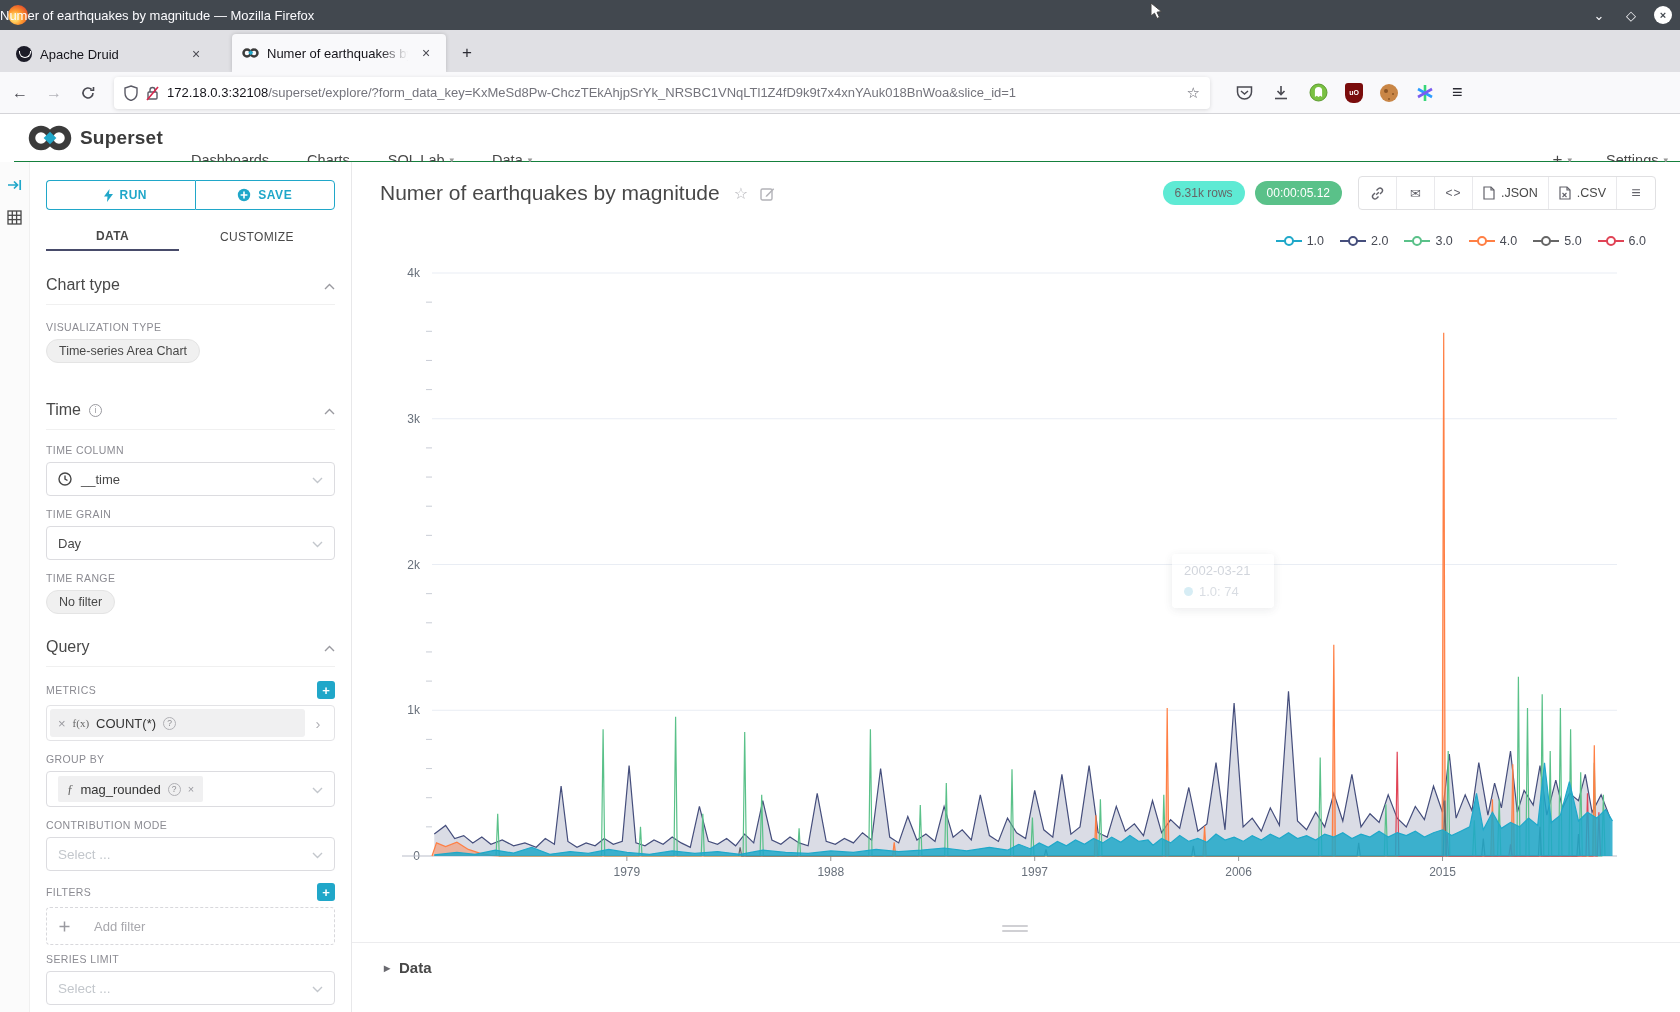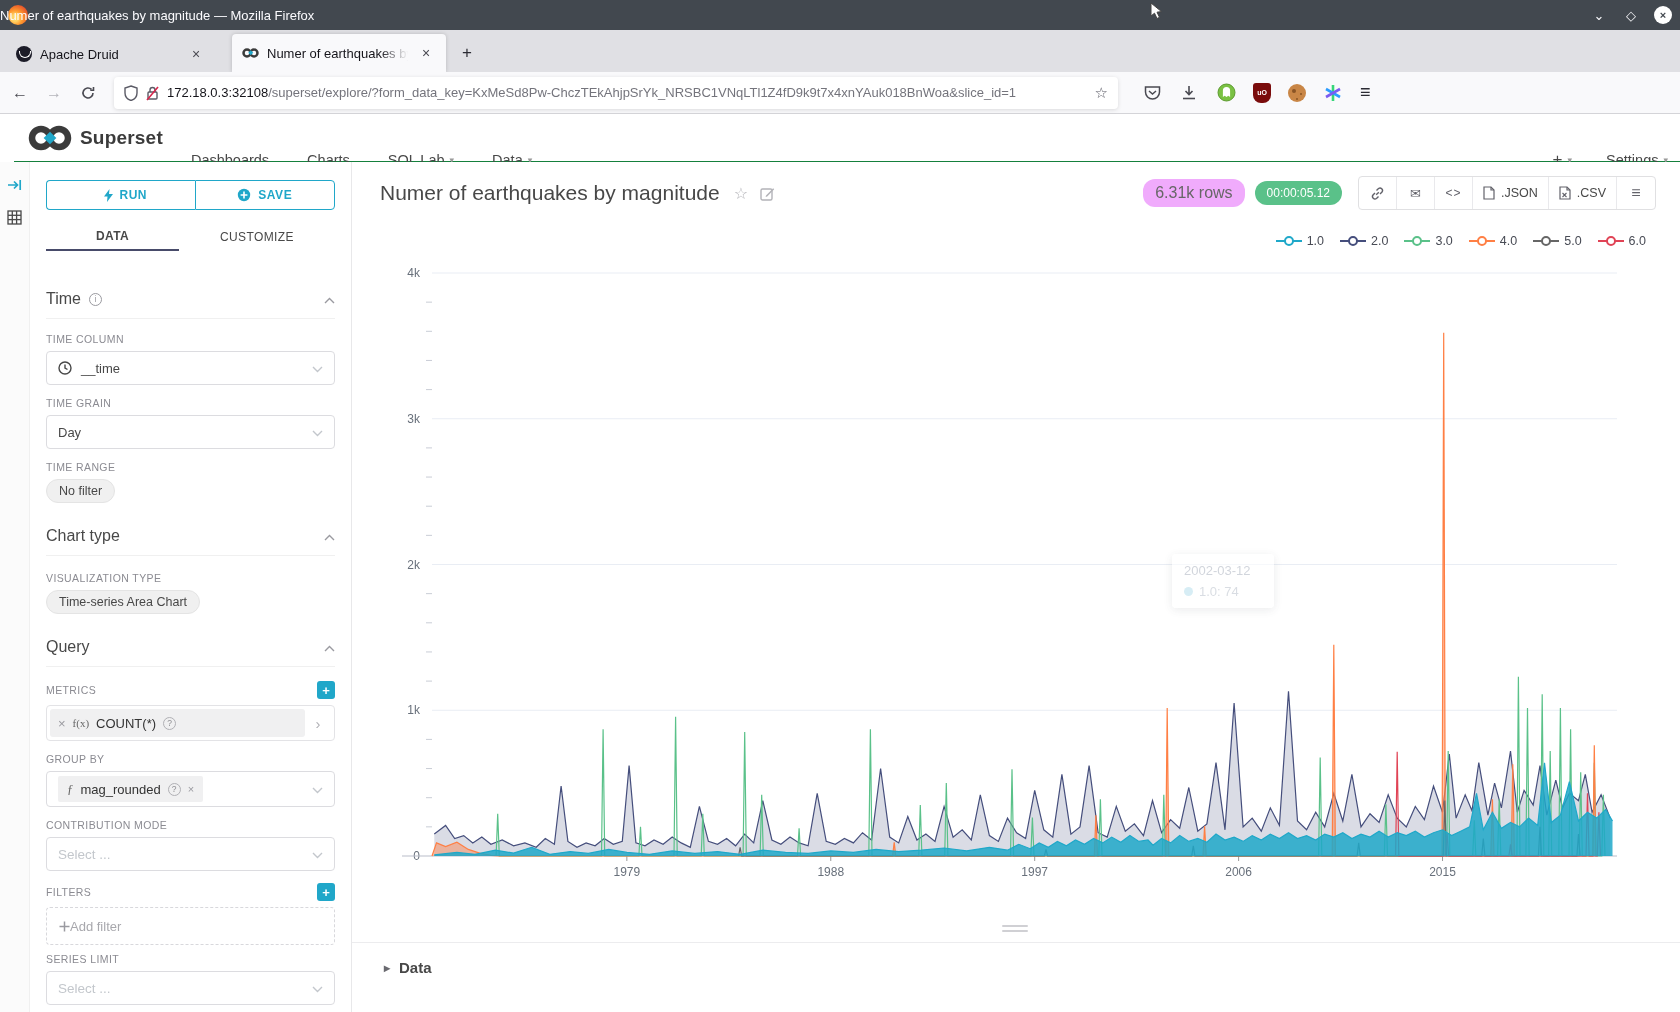--- a/index.html
+++ b/index.html
@@ -22,21 +22,21 @@
   .tab-label { white-space:nowrap; overflow:hidden; flex:1; margin:0 8px; -webkit-mask-image:linear-gradient(90deg,#000 80%,transparent); mask-image:linear-gradient(90deg,#000 80%,transparent); }
   .tab-close { color:#4a4a52; font-size:14px; width:20px; height:20px; display:flex; align-items:center; justify-content:center; border-radius:3px; }
   .druid-icon { width:16px; height:16px; border-radius:50%; background:#1c1c28; position:relative; flex:none; }
   .druid-icon::after { content:""; position:absolute; left:3px; top:5px; width:10px; height:6px; border:1.6px solid #fff; border-top:none; border-radius:0 0 8px 8px; }
   .ss-tab-icon { flex:none; }
   .newtab { width:26px; height:26px; margin-left:8px; margin-bottom:6px; display:flex; align-items:center; justify-content:center; font-size:17px; color:#2b2b33; border-radius:4px; }
 
   .urlbar { position:absolute; top:72px; left:0; width:1680px; height:42px; background:#f9f9fb; border-bottom:1px solid #d4d4d8; display:flex; align-items:center; }
   .nav-arrow { width:28px; height:28px; display:flex; align-items:center; justify-content:center; font-size:16px; color:#4a4a52; margin-left:6px; }
   .nav-arrow.dim { color:#b4b4ba; }
-  .url-field { height:32px; background:#fff; border-radius:4px; box-shadow:0 1px 4px rgba(0,0,0,.13); margin-left:12px; width:1004px; display:flex; align-items:center; padding:0 10px; }
+  .url-field { height:32px; background:#fff; border-radius:4px; box-shadow:0 1px 4px rgba(0,0,0,.13); margin-left:12px; width:1096px; display:flex; align-items:center; padding:0 10px; }
   .url-text { font-size:13px; margin-left:8px; white-space:nowrap; overflow:hidden; flex:1; }
   .url-host { color:#15141a; }
   .url-rest { color:#74747c; }
   .url-star { color:#5b5b66; font-size:15px; margin-left:8px; }
   .toolbar-icons { display:flex; align-items:center; gap:17px; margin-left:24px; }
   .ti { width:20px; height:20px; display:flex; align-items:center; justify-content:center; }
   .ublock { width:18px; height:20px; background:#7a0c0c; border-radius:3px 3px 8px 8px; color:#fff; font-size:7px; font-weight:bold; display:flex; align-items:center; justify-content:center; }
   .cookie { width:18px; height:18px; border-radius:50%; background:#c98646; position:relative; }
   .cookie::after { content:""; position:absolute; left:4px; top:5px; width:4px; height:4px; border-radius:50%; background:#8a5425; box-shadow:7px 3px 0 -1px #8a5425, 3px 8px 0 -1px #8a5425; }
   .hamburger { font-size:18px; color:#2b2b33; }
@@ -78,29 +78,29 @@
   .q-circle { width:13px; height:13px; border-radius:50%; border:1px solid #b0b0b5; color:#8d8d92; font-size:8.5px; display:inline-flex; align-items:center; justify-content:center; }
   .label-row { display:flex; align-items:center; }
   .plus-btn { margin-left:auto; width:18px; height:18px; background:#20a7c9; border-radius:3px; color:#fff; font-size:13px; font-weight:bold; display:flex; align-items:center; justify-content:center; }
   .metric-box { margin-top:6px; height:36px; border:1px solid #e3e3e6; border-radius:4px; display:flex; align-items:center; padding:3px; }
   .metric-chip { background:#f0f0f1; border-radius:3px; height:28px; flex:1; display:flex; align-items:center; padding:0 8px; gap:7px; }
   .chip-x { color:#9a9aa0; font-size:13px; }
   .fx { font-family:"Liberation Serif", serif; font-size:11px; color:#666; }
   .metric-name { font-size:13px; color:#333; }
   .chip-caret { width:26px; display:flex; align-items:center; justify-content:center; color:#b0b0b5; font-size:15px; }
   .gb-chip { background:#f0f0f1; border-radius:2px; height:26px; display:flex; align-items:center; padding:0 9px; gap:7px; }
-  .dashed-box { margin-top:6px; height:38px; border:1.5px dashed #d8d8dc; border-radius:4px; display:flex; align-items:center; padding:0 12px; color:#a8a8ad; font-size:13px; gap:0; }
+  .dashed-box { margin-top:6px; height:38px; border:1.5px dashed #d8d8dc; border-radius:4px; display:flex; align-items:center; padding:0 12px; color:#a8a8ad; font-size:13px; gap:24px; }
 
   
   .main { position:absolute; top:162px; left:352px; width:1328px; height:850px; background:#fff; }
   .chart-header { position:absolute; top:14px; left:28px; right:24px; display:flex; align-items:center; }
   .chart-title { font-size:21px; color:#484848; }
   .title-icons { display:flex; align-items:center; gap:12px; margin-left:14px; color:#b3b3b8; font-size:16px; }
   .header-right { margin-left:auto; display:flex; align-items:center; gap:10px; }
-  .badge-rows { background:#f0abfc; color:#666; font-size:16px; border-radius:12px; padding:5px 12px; }
+  .badge-rows { background:#5eead4; color:#666; font-size:12px; border-radius:12px; padding:5px 12px; }
   .badge-time { background:#5ac189; color:#fff; font-size:12px; border-radius:12px; padding:5px 12px; }
   .btn-group { display:flex; border:1px solid #e0e0e2; border-radius:4px; margin-left:6px; background:#fff; }
   .bg-btn { height:32px; min-width:38px; display:flex; align-items:center; justify-content:center; color:#62626a; font-size:13px; border-right:1px solid #e9e9ec; padding:0 10px; gap:6px; }
   .bg-btn:last-child { border-right:none; }
   .file-label { font-size:12.5px; color:#484848; }
 
   .legend { position:absolute; top:72px; right:34px; display:flex; align-items:center; gap:16px; }
   .legend-item { display:flex; align-items:center; gap:5px; font-size:12.5px; color:#484b55; }
 
   #chart-svg { position:absolute; top:78px; left:0; }
@@ -276,20 +276,32 @@
         </svg>
       <span>SAVE</span>
     </div>
   </div>
 
   <div class="panel-tabs">
     <div class="panel-tab t1 active">DATA</div>
     <div class="panel-tab t2">CUSTOMIZE</div>
   </div>
 
+  <div style="margin-top:24px;">
+    <div class="section-title">
+      <span>Chart type</span>
+      <span class="chev"><svg width="11" height="7" viewBox="0 0 11 7">
+            <path d="M1 6 L5.5 1.5 L10 6" fill="none" stroke="#9a9aa0" stroke-width="1.4"></path>
+          </svg></span>
+    </div>
+    <hr class="sec-hr">
+    <div class="ctl-label" style="margin-top:16px;">VISUALIZATION TYPE</div>
+    <div style="margin-top:6px;"><span class="pill">Time-series Area Chart</span></div>
+  </div>
+
   <div style="margin-top:38px;">
     <div class="section-title">
       <span>Time</span>
       <span class="info-circle" style="margin-left:8px;">i</span>
       <span class="chev"><svg width="11" height="7" viewBox="0 0 11 7">
             <path d="M1 6 L5.5 1.5 L10 6" fill="none" stroke="#9a9aa0" stroke-width="1.4"></path>
           </svg></span>
     </div>
     <hr class="sec-hr">
     <div class="ctl-label" style="margin-top:14px;">TIME COLUMN</div>
@@ -305,32 +317,20 @@
     </div>
     <div class="ctl-label" style="margin-top:12px;">TIME GRAIN</div>
     <div class="select">
       <span class="val">Day</span>
       <span class="sel-caret"><svg width="11" height="7" viewBox="0 0 11 7">
             <path d="M1 1 L5.5 5.5 L10 1" fill="none" stroke="#c3c7cc" stroke-width="1.4"></path>
           </svg></span>
     </div>
     <div class="ctl-label" style="margin-top:12px;">TIME RANGE</div>
     <div style="margin-top:6px;"><span class="pill">No filter</span></div>
-  </div>
-
-  <div style="margin-top:24px;">
-    <div class="section-title">
-      <span>Chart type</span>
-      <span class="chev"><svg width="11" height="7" viewBox="0 0 11 7">
-            <path d="M1 6 L5.5 1.5 L10 6" fill="none" stroke="#9a9aa0" stroke-width="1.4"></path>
-          </svg></span>
-    </div>
-    <hr class="sec-hr">
-    <div class="ctl-label" style="margin-top:16px;">VISUALIZATION TYPE</div>
-    <div style="margin-top:6px;"><span class="pill">Time-series Area Chart</span></div>
   </div>
 
   <div style="margin-top:24px;">
     <div class="section-title">
       <span>Query</span>
       <span class="chev"><svg width="11" height="7" viewBox="0 0 11 7">
             <path d="M1 6 L5.5 1.5 L10 6" fill="none" stroke="#9a9aa0" stroke-width="1.4"></path>
           </svg></span>
     </div>
     <hr class="sec-hr">
@@ -520,21 +520,21 @@
       <path d="M144.1,616.0L145.7,573.7L147.3,616.0L249.5,616.0L251.1,489.2L252.7,616.0L286.9,616.0L288.5,586.9L290.0,616.0L322.0,616.0L323.6,476.8L325.2,616.0L349.2,616.0L350.8,573.7L352.3,616.0L391.1,616.0L392.7,492.1L394.3,616.0L408.1,616.0L409.7,554.8L411.3,616.0L445.5,616.0L447.1,588.3L448.6,616.0L516.8,616.0L518.4,489.2L520.0,616.0L566.7,616.0L568.3,565.0L569.9,616.0L592.7,616.0L594.3,543.1L595.9,616.0L658.5,616.0L660.0,529.3L661.6,616.0L678.8,616.0L680.4,577.4L682.0,616.0L746.8,616.0L748.4,559.2L750.0,616.0L810.3,616.0L811.8,554.8L813.4,616.0L966.6,616.0L968.2,517.6L969.8,616.0L1032.3,616.0L1033.9,564.3L1035.5,616.0L1094.6,616.0L1096.2,511.1L1097.8,616.0L1120.7,616.0L1122.3,580.3L1123.8,616.0L1145.6,616.0L1147.2,559.2L1148.8,616.0L1164.9,616.0L1166.4,436.7L1168.0,616.0L1173.9,616.0L1175.5,468.1L1177.1,616.0L1188.6,616.0L1190.2,454.2L1191.8,616.0L1196.6,616.0L1198.2,511.1L1199.7,616.0L1206.8,616.0L1208.4,468.1L1209.9,616.0L1217.0,616.0L1218.6,489.2L1220.1,616.0L1227.2,616.0L1228.7,532.2L1230.3,616.0L1240.8,616.0L1242.3,522.7L1243.9,616.0L1249.8,616.0L1251.4,554.8L1253.0,616.0" fill="none" stroke="#5AC189" stroke-width="1.2"></path>
       <path d="M80.0,616.0L84.5,602.9L93.6,606.5L104.9,602.2L116.3,609.4L127.6,613.1L138.9,615.3L148.0,616.0L540.6,616.0L542.2,602.2L543.8,616.0L742.3,616.0L743.9,575.2L745.5,616.0L813.7,616.0L815.2,468.1L816.8,616.0L851.0,616.0L852.6,586.1L854.2,616.0L980.2,616.0L981.8,404.7L983.4,616.0L1090.1,616.0L1091.7,92.8L1093.3,616.0L1138.8,616.0L1140.4,559.2L1142.0,616.0L1159.2,616.0L1160.8,524.2L1162.4,616.0L1240.8,616.0L1242.3,505.2L1243.9,616.0L1243.9,616L80.0,616Z" fill="#FF7F44" fill-opacity="0.45" stroke="none"></path>
       <path d="M80.0,616.0L84.5,602.9L93.6,606.5L104.9,602.2L116.3,609.4L127.6,613.1L138.9,615.3L148.0,616.0L540.6,616.0L542.2,602.2L543.8,616.0L742.3,616.0L743.9,575.2L745.5,616.0L813.7,616.0L815.2,468.1L816.8,616.0L851.0,616.0L852.6,586.1L854.2,616.0L980.2,616.0L981.8,404.7L983.4,616.0L1090.1,616.0L1091.7,92.8L1093.3,616.0L1138.8,616.0L1140.4,559.2L1142.0,616.0L1159.2,616.0L1160.8,524.2L1162.4,616.0L1240.8,616.0L1242.3,505.2L1243.9,616.0" fill="none" stroke="#FF7F44" stroke-width="1.2"></path>
       <path d="M386.6,616.0L388.1,607.3L389.7,616.0L692.4,616.0L694.0,609.4L695.6,616.0L839.7,616.0L841.3,605.8L842.9,616.0L1005.1,616.0L1006.7,602.9L1008.3,616.0L1091.2,616.0L1092.8,560.6L1094.4,616.0L1129.7,616.0L1131.3,598.5L1132.9,616.0L1186.4,616.0L1188.0,586.9L1189.5,616.0L1224.9,616.0L1226.5,594.1L1228.1,616.0" fill="none" stroke="#666666" stroke-width="1.2"></path>
       <path d="M1043.6,616.0L1045.2,511.8L1046.8,616.0L1093.5,616.0L1095.1,594.1L1096.7,616.0L1156.9,616.0L1158.5,604.3L1160.1,616.0L1234.0,616.0L1235.5,553.3L1237.1,616.0L1245.3,616.0L1246.9,572.3L1248.5,616.0" fill="none" stroke="#E04355" stroke-width="1.2"></path>
       <path d="M82.3,614.8L104.9,612.4L123.0,614.3L143.4,610.2L161.6,613.1L179.7,607.3L197.8,614.3L218.2,611.6L236.3,613.4L256.7,609.4L274.9,612.4L297.5,614.3L320.2,610.9L342.8,613.4L365.5,611.6L388.1,614.3L410.8,610.2L433.5,612.4L456.1,613.4L478.8,610.9L501.4,612.4L524.1,609.4L546.7,611.6L569.4,610.2L592.1,608.0L614.7,610.9L637.4,607.3L655.5,610.2L666.8,604.3L678.2,608.7L687.2,602.9L696.3,607.3L705.4,601.4L714.4,605.8L723.5,600.0L732.5,604.3L741.6,598.5L750.7,602.9L759.7,597.1L768.8,602.2L777.9,595.6L786.9,601.4L796.0,600.0L801.0,605.2L809.6,598.5L818.6,602.9L827.7,595.6L836.8,601.4L845.8,598.5L854.9,602.2L864.0,594.1L873.0,600.0L882.1,597.1L891.1,601.4L900.2,595.6L909.3,600.0L918.3,594.1L927.4,598.5L936.5,592.7L945.5,598.5L954.6,595.6L963.7,600.0L972.7,594.1L981.8,597.1L990.8,592.7L999.9,598.5L1009.0,594.1L1018.0,597.1L1027.1,591.2L1036.2,597.1L1045.2,592.7L1054.3,595.6L1063.3,591.2L1072.4,597.1L1081.5,592.7L1090.5,589.8L1099.6,595.6L1108.7,591.2L1117.7,586.9L1124.5,553.3L1131.3,589.8L1140.4,572.3L1149.4,588.3L1158.5,582.5L1167.6,586.9L1176.6,578.1L1185.7,585.4L1192.5,522.7L1199.3,582.5L1208.4,575.2L1217.4,541.7L1226.5,581.0L1235.5,572.3L1244.6,578.1L1253.7,569.4L1260.5,581.0L1260.5,616L82.3,616Z" fill="#1FA8C9" fill-opacity="0.85" stroke="none"></path>
       <path d="M82.3,614.8L104.9,612.4L123.0,614.3L143.4,610.2L161.6,613.1L179.7,607.3L197.8,614.3L218.2,611.6L236.3,613.4L256.7,609.4L274.9,612.4L297.5,614.3L320.2,610.9L342.8,613.4L365.5,611.6L388.1,614.3L410.8,610.2L433.5,612.4L456.1,613.4L478.8,610.9L501.4,612.4L524.1,609.4L546.7,611.6L569.4,610.2L592.1,608.0L614.7,610.9L637.4,607.3L655.5,610.2L666.8,604.3L678.2,608.7L687.2,602.9L696.3,607.3L705.4,601.4L714.4,605.8L723.5,600.0L732.5,604.3L741.6,598.5L750.7,602.9L759.7,597.1L768.8,602.2L777.9,595.6L786.9,601.4L796.0,600.0L801.0,605.2L809.6,598.5L818.6,602.9L827.7,595.6L836.8,601.4L845.8,598.5L854.9,602.2L864.0,594.1L873.0,600.0L882.1,597.1L891.1,601.4L900.2,595.6L909.3,600.0L918.3,594.1L927.4,598.5L936.5,592.7L945.5,598.5L954.6,595.6L963.7,600.0L972.7,594.1L981.8,597.1L990.8,592.7L999.9,598.5L1009.0,594.1L1018.0,597.1L1027.1,591.2L1036.2,597.1L1045.2,592.7L1054.3,595.6L1063.3,591.2L1072.4,597.1L1081.5,592.7L1090.5,589.8L1099.6,595.6L1108.7,591.2L1117.7,586.9L1124.5,553.3L1131.3,589.8L1140.4,572.3L1149.4,588.3L1158.5,582.5L1167.6,586.9L1176.6,578.1L1185.7,585.4L1192.5,522.7L1199.3,582.5L1208.4,575.2L1217.4,541.7L1226.5,581.0L1235.5,572.3L1244.6,578.1L1253.7,569.4L1260.5,581.0" fill="none" stroke="#1FA8C9" stroke-width="1.2"></path>
     </svg>
 
   <div class="tooltip">
-    <div class="tt-date">2002-03-12</div>
+    <div class="tt-date">2002-03-21</div>
     <div class="tt-row">
       <span class="tt-dot"></span>
       <span class="tt-val">1.0: 74</span>
     </div>
   </div>
 
   <div class="drag-handle">
       <div></div>
       <div></div>
     </div>

